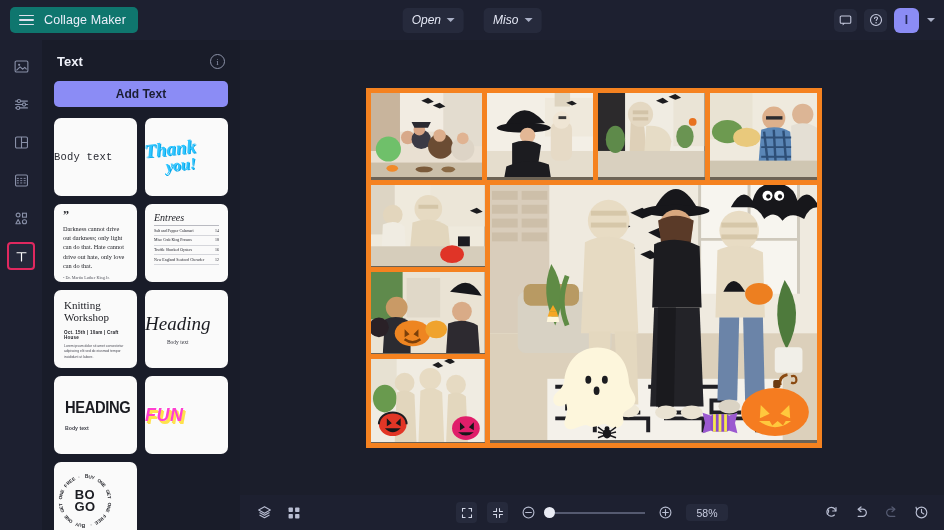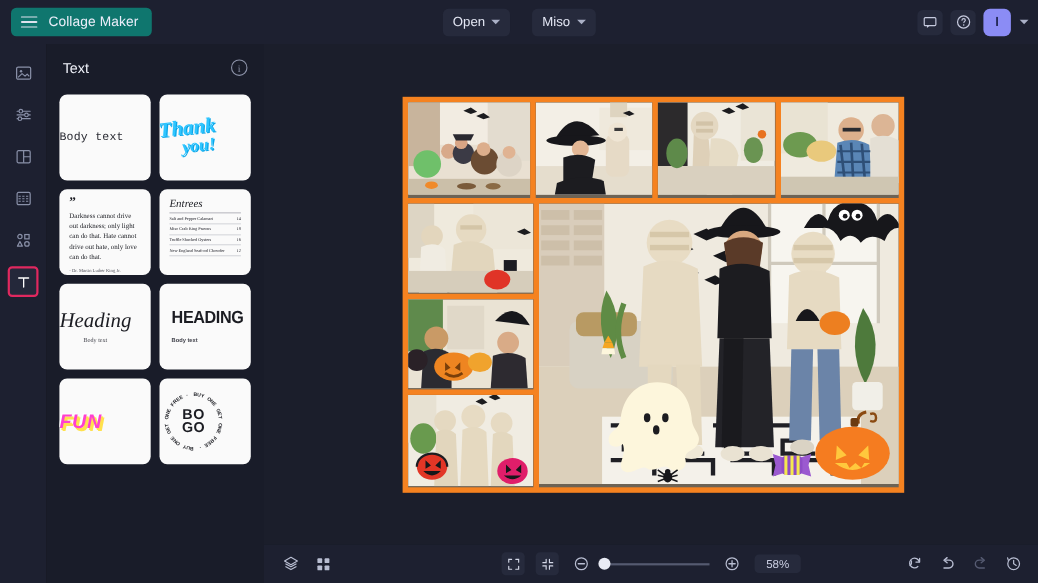--- a/index.html
+++ b/index.html
@@ -25,21 +25,21 @@
   }
   .hamburger { width: 15px; height: 11px; position: relative; display:inline-block; }
   .hamburger i { position: absolute; left: 0; width: 15px; height: 1.6px; background: #dfe2ee; border-radius: 1px; }
   .hamburger i:nth-child(1){ top: 0; }
   .hamburger i:nth-child(2){ top: 4.7px; }
   .hamburger i:nth-child(3){ top: 9.4px; }
   .brand-title { font-size: 12.5px; color: #eceefa; letter-spacing: .1px; }
 
   .topcenter {
     position: absolute; left: 50%; transform: translateX(-50%);
-    display: flex; gap: 20px; align-items: center;
+    display: flex; gap: 20px; align-items: center; font-style: italic;
   }
   .pillbtn {
     background: #262a3c; border-radius: 5px; height: 25px;
     display: flex; align-items: center; gap: 6px;
     padding: 0 9px; font-size: 12px; color: #e4e7f4; cursor: pointer;
   }
   .chev { width: 0; height: 0; border-left: 4px solid transparent; border-right: 4px solid transparent;
           border-top: 4.5px solid #aab0c6; display:inline-block; }
 
   .topright {
@@ -74,21 +74,21 @@
 
   
   .panel {
     position: absolute; left: 42px; top: 40px; width: 198px; height: 490px;
     background: #191c29; overflow: hidden;
   }
   .panel-head {
     display: flex; align-items: center; justify-content: space-between;
     padding: 14px 15px 6px 15px;
   }
-  .panel-title { font-size: 13px; color: #f0f2fa; font-weight: 400; }
+  .panel-title { font-size: 13px; color: #f0f2fa; font-weight: 700; }
   .info-icon {
     width: 15px; height: 15px; border-radius: 50%; border: 1.3px solid #8c92a8;
     display: flex; align-items: center; justify-content: center;
     font-size: 9px; color: #8c92a8; font-family: "Liberation Serif", serif; cursor: pointer;
   }
   .add-text-btn {
     margin: 6px 12px 0 12px; height: 26px; border-radius: 5px;
     background: #8b8cf5; color: #1b1e33; font-size: 12px; font-weight: 600;
     display: flex; align-items: center; justify-content: center; cursor: pointer;
   }
@@ -275,20 +275,21 @@
         <path d="M4 5h12M10 5v11" fill="none" stroke="currentColor" stroke-width="1.6" stroke-linecap="round"></path>
       </svg>
     </div>
   </div>
 
   <div class="panel">
     <div class="panel-head">
       <span class="panel-title">Text</span>
       <span class="info-icon">i</span>
     </div>
+    <div class="add-text-btn">Add Text</div>
 
     <div class="thumb-grid">
 
       <div class="thumb">
         <span class="t-body">Body text</span>
       </div>
 
       <div class="thumb">
         <span class="t-thank">
           <span>Thank</span>
@@ -319,20 +320,27 @@
             <span>Truffle Shucked Oysters</span>
               <span>16</span>
           </div>
           <div class="mrow">
             <span>New England Seafood Chowder</span>
               <span>12</span>
           </div>
         </div>
       </div>
 
+      <div class="thumb">
+        <div class="t-knit">
+          <div class="kt">Knitting Workshop</div>
+          <div class="ks">Oct. 15th | 10am | Craft House</div>
+          <div class="kb">Lorem ipsum dolor sit amet consectetur adipiscing elit sed do eiusmod tempor incididunt ut labore.</div>
+        </div>
+      </div>
 
       <div class="thumb">
         <div class="t-head">
           <div class="hh">Heading</div>
           <div class="hb">Body text</div>
         </div>
       </div>
 
       <div class="thumb">
         <div class="t-heading2">

